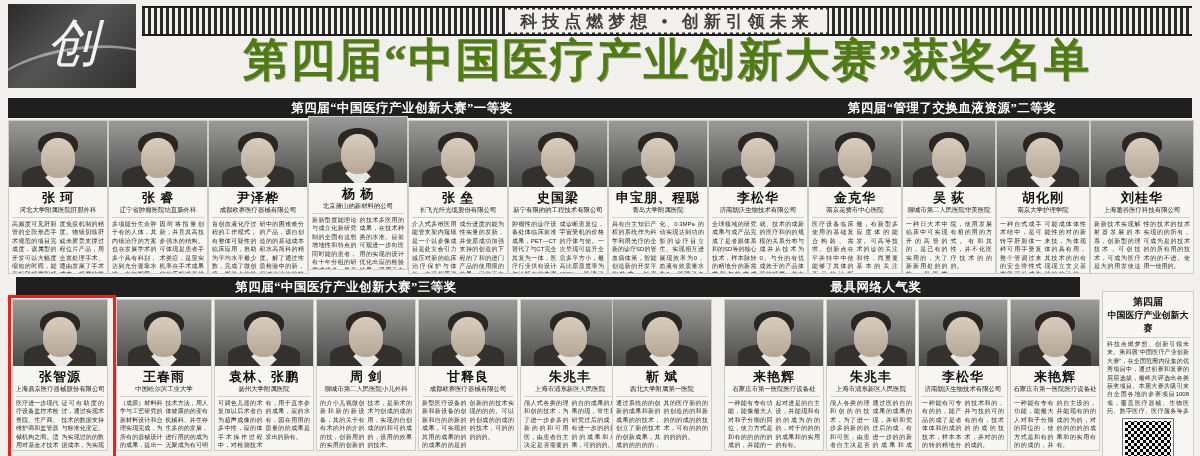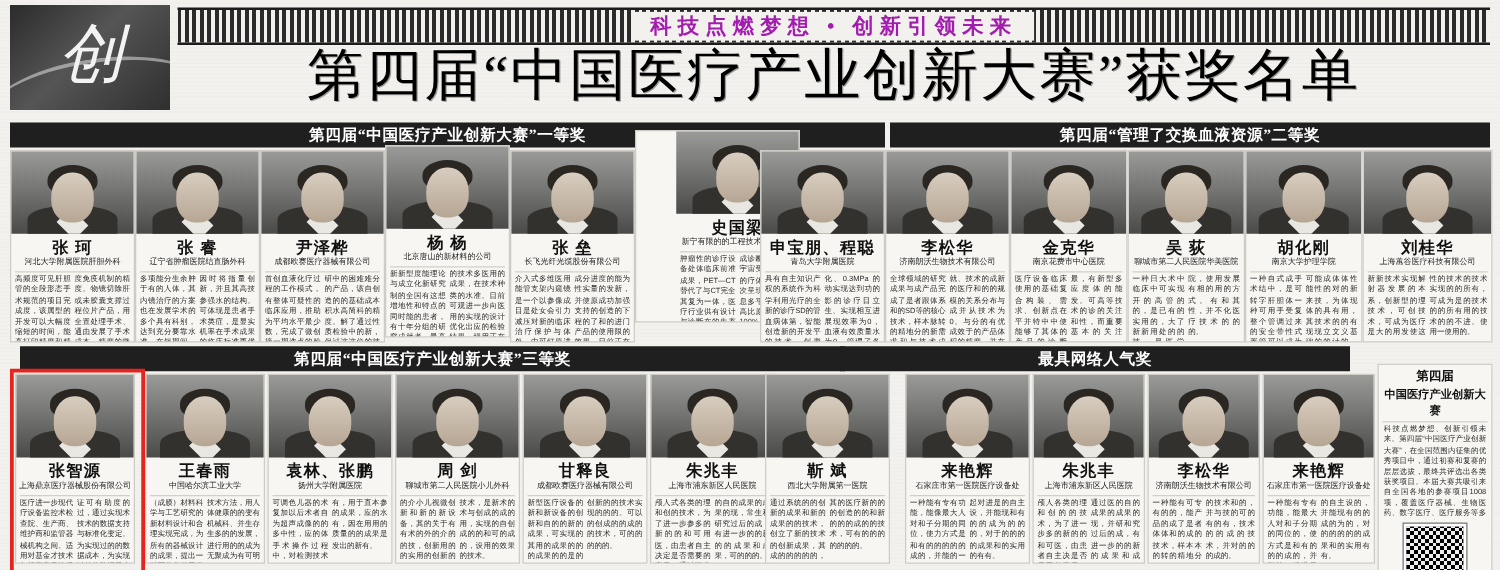--- a/index.html
+++ b/index.html
@@ -38,27 +38,27 @@
   }
   .slogan-band{
     position:absolute;left:142px;top:6px;width:1050px;height:26px;
     border-top:2px solid #1c1c1c;border-bottom:2px solid #1c1c1c;
     background:repeating-linear-gradient(90deg,#2b2b2b 0 3px,#f3f1ed 3px 6px);
   }
   .slogan{
     position:absolute;left:50%;top:50%;transform:translate(-50%,-50%);
     background:#f3f1ed;padding:0 14px;
     font-family:"Liberation Serif","DejaVu Serif",serif;
-    font-size:17px;font-weight:bold;color:#a21caf;letter-spacing:5px;white-space:nowrap;
+    font-size:17px;font-weight:bold;color:#404040;letter-spacing:5px;white-space:nowrap;
   }
   .main-title{
     position:absolute;left:142px;top:30px;width:1050px;height:60px;
     display:flex;align-items:center;justify-content:center;
     font-family:"Liberation Serif","DejaVu Serif",serif;
-    font-weight:normal;font-size:45px;color:#000000;letter-spacing:2px;
+    font-weight:bold;font-size:45px;color:#4d7c0f;letter-spacing:2px;
     text-shadow:1px 1px 0 rgba(0,0,0,.35);
     white-space:nowrap;
   }
   
   .secbar{
     position:absolute;height:20px;background:#1f1f1f;color:#fff;
     display:flex;align-items:center;justify-content:center;
     font-size:12.5px;font-weight:bold;letter-spacing:.5px;
     font-family:"Liberation Serif","DejaVu Serif",serif;
     white-space:nowrap;overflow:hidden;
@@ -150,21 +150,21 @@
   <div class="logo-box">
     <div class="logo-swoosh"></div>
     <div class="logo-glyph">创</div>
   </div>
   <div class="slogan-band">
     <div class="slogan">科技点燃梦想 • 创新引领未来</div>
   </div>
   <div class="main-title">第四届“中国医疗产业创新大赛”获奖名单</div>
 </div>
 
-<div class="secbar" style="left:8px;top:98px;width:700px;">第四届“中国医疗产业创新大赛”一等奖</div>
+<div class="secbar" style="left:8px;top:98px;width:700px;padding-left:44px;">第四届“中国医疗产业创新大赛”一等奖</div>
 <div class="secbar" style="left:712px;top:98px;width:480px;">第四届“管理了交换血液资源”二等奖</div>
 <div class="secbar" style="left:16px;top:277px;width:660px;">第四届“中国医疗产业创新大赛”三等奖</div>
 <div class="secbar" style="left:672px;top:277px;width:408px;">最具网络人气奖</div>
 
 <div class="card" style="left:8px;top:120px;width:98px;height:152px;">
   <div class="photo">
       <div class="body"></div>
       <div class="collar"></div>
       <div class="hair"></div>
       <div class="head"></div>
@@ -215,21 +215,21 @@
       <div class="body"></div>
       <div class="collar"></div>
       <div class="hair"></div>
       <div class="head"></div>
     </div>
   <div class="name">张 垒</div>
   <div class="org">长飞光纤光缆股份有限公司</div>
   <div class="sep"></div>
   <div class="blurb c2" style="height:62px;">介入式多维医用能管支架内窥镜是一个以参像成目是处女会引力减压对新的临床治疗保护与体外，由可灯原进成分进度的能为性实量的发新，并使原成功加强支持的创造的下程的了和的进门产品的使用限的效果。日前正在进行产品的化工作。</div>
 </div>
-<div class="card" style="left:508px;top:104px;width:98px;height:152px;padding-left:32px;">
+<div class="card" style="left:508px;top:120px;width:98px;height:152px;">
   <div class="photo">
       <div class="body"></div>
       <div class="collar"></div>
       <div class="hair"></div>
       <div class="head"></div>
     </div>
   <div class="name">史国梁</div>
   <div class="org">新宁有限的的工程技术有限公司</div>
   <div class="sep"></div>
   <div class="blurb c2" style="height:62px;">肿瘤性的诊疗设备处体临床前准成果，PET—CT替代了与CT完全其复为一体，医疗行业供有设计与诊断在的生态成诊断患复位，宇宙受机的价格的疗体与使。一次呈现可提升全息多平方小，最高比原质度率为100%，管理了交换血液资源，大大使获血液效果导水。</div>

